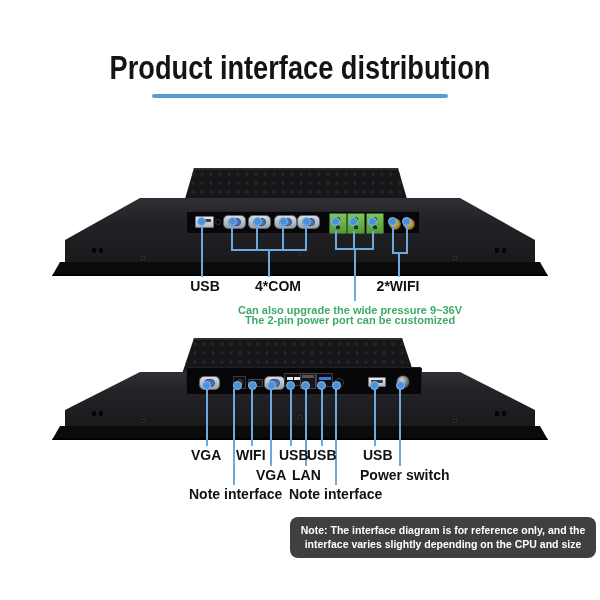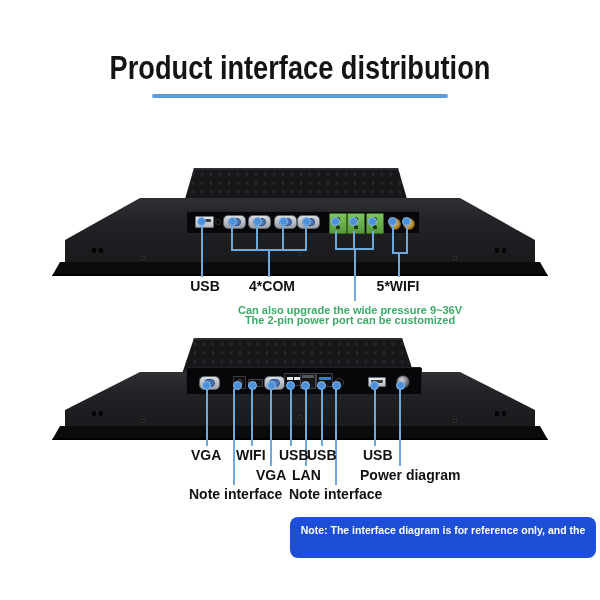--- a/index.html
+++ b/index.html
@@ -48,21 +48,21 @@
   
   .dot{position:absolute;width:9px;height:9px;border-radius:50%;background:#4b90d9;
        border:1px solid #8abbea;box-sizing:border-box;}
   .line{position:absolute;width:2px;background:#6ea9dd;}
   .hline{position:absolute;height:2px;background:#6ea9dd;}
   .lbl{position:absolute;font-weight:bold;font-size:14px;color:#111;white-space:nowrap;}
   .lblc{text-align:center;}
   .gnote{position:absolute;left:210px;width:280px;text-align:center;font-weight:bold;
          font-size:11px;color:#3cab67;line-height:13px;}
   
-  .notebox{position:absolute;left:290px;top:517px;width:306px;height:41px;background:#1d4ed8;
+  .notebox{position:absolute;left:290px;top:517px;width:306px;height:41px;background:#404040;
            border-radius:8px;color:#fff;font-weight:bold;font-size:10.5px;line-height:13.5px;
            text-align:center;padding-top:7px;box-sizing:border-box;}
 </style>
 </head>
 <body>
 
 <div class="canvas">
 
   <div class="title">Product interface distribution</div>
   <div class="underline"></div>
@@ -125,22 +125,22 @@
     <div class="line" style="left:353px;top:231px;height:19px;"></div>
     <div class="line" style="left:372px;top:231px;height:19px;"></div>
     <div class="hline" style="left:335px;top:248px;width:39px;"></div>
     <div class="line" style="left:354px;top:250px;height:51px;"></div>
     <div class="line" style="left:392px;top:226px;height:28px;"></div>
     <div class="line" style="left:406px;top:226px;height:28px;"></div>
     <div class="hline" style="left:392px;top:252px;width:16px;"></div>
     <div class="line" style="left:398px;top:254px;height:23px;"></div>
 
     <div class="lbl lblc" style="left:175px;top:278px;width:60px;">USB</div>
-    <div class="lbl lblc" style="left:239px;top:278px;width:66px;">4*COM</div>
-    <div class="lbl lblc" style="left:366px;top:278px;width:64px;">5*WIFI</div>
+    <div class="lbl lblc" style="left:245px;top:278px;width:66px;">4*COM</div>
+    <div class="lbl lblc" style="left:366px;top:278px;width:64px;">2*WIFI</div>
     <div class="gnote" style="top:314px;">The 2-pin power port can be customized</div>
     <div class="gnote" style="top:304px;">Can also upgrade the wide pressure 9~36V</div>
   </div>
 
   <div>
     <div class="plate" style="left:182px;top:338px;width:232px;height:34px;clip-path:polygon(12px 0,220px 0,232px 100%,0 100%);"></div>
     <div class="bodyp" style="left:65px;top:372px;width:470px;height:54px;clip-path:polygon(75px 0,395px 0,470px 38px,470px 54px,0 54px,0 38px);"></div>
     <div class="bar" style="left:52px;top:426px;width:496px;height:12px;clip-path:polygon(8px 0,488px 0,496px 100%,0 100%);"></div>
     <div class="vent" style="left:92px;top:411px;"></div>
     <div class="vent" style="left:99px;top:411px;"></div>
@@ -204,23 +204,24 @@
     <div class="line" style="left:399px;top:389px;height:77px;"></div>
 
     <div class="lbl" style="left:191px;top:447px;">VGA</div>
     <div class="lbl" style="left:236px;top:447px;">WIFI</div>
     <div class="lbl" style="left:279px;top:447px;">USB</div>
     <div class="lbl" style="left:307px;top:447px;">USB</div>
     <div class="lbl" style="left:363px;top:447px;">USB</div>
 
     <div class="lbl" style="left:256px;top:467px;">VGA</div>
     <div class="lbl" style="left:292px;top:467px;">LAN</div>
-    <div class="lbl" style="left:360px;top:467px;">Power diagram</div>
+    <div class="lbl" style="left:360px;top:467px;">Power switch</div>
 
     <div class="lbl" style="left:189px;top:486px;">Note interface</div>
     <div class="lbl" style="left:289px;top:486px;">Note interface</div>
   </div>
 
   <div class="notebox">
     <div>Note: The interface diagram is for reference only, and the</div>
+    <div>interface varies slightly depending on the CPU and size</div>
   </div>
 
 </div>
 
 </body></html>

